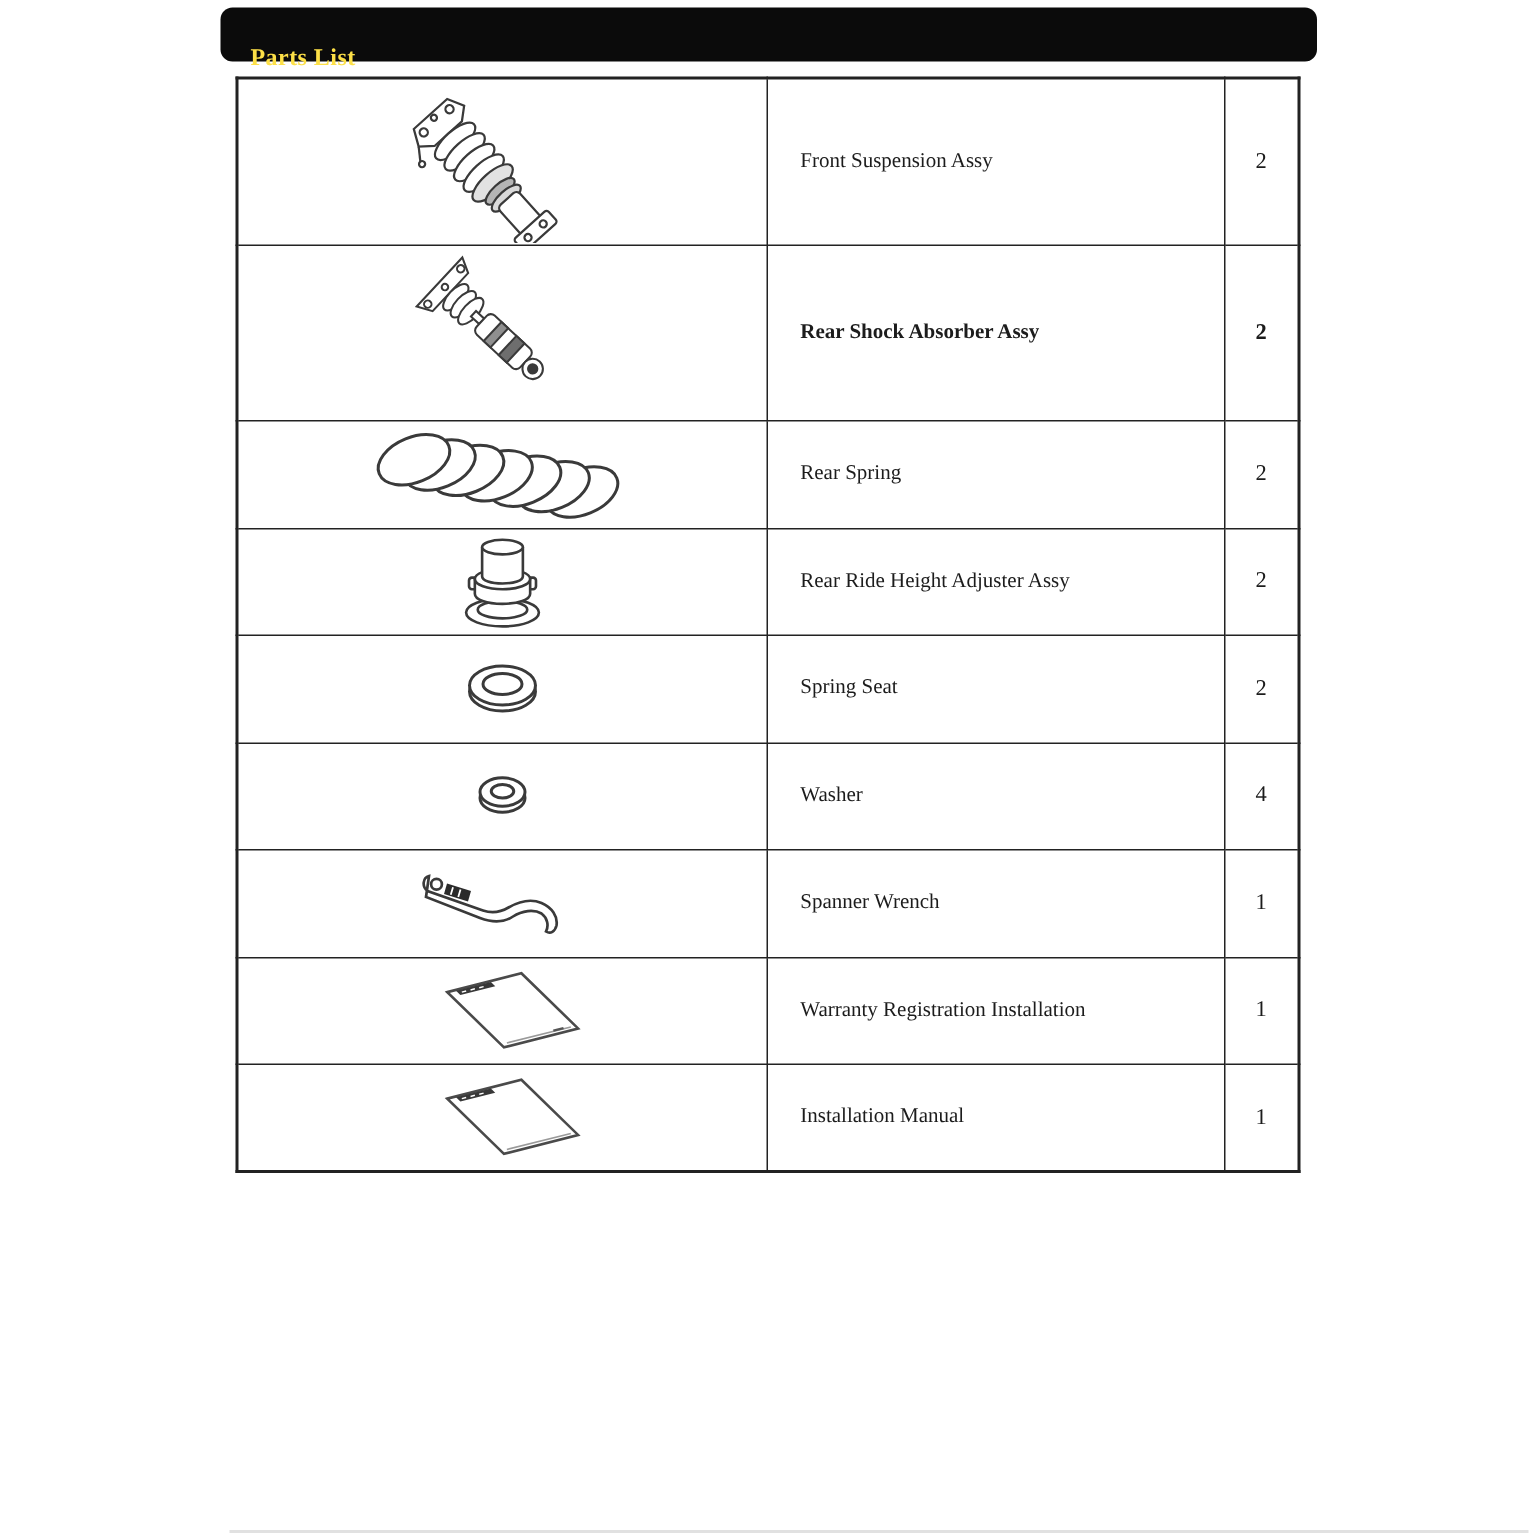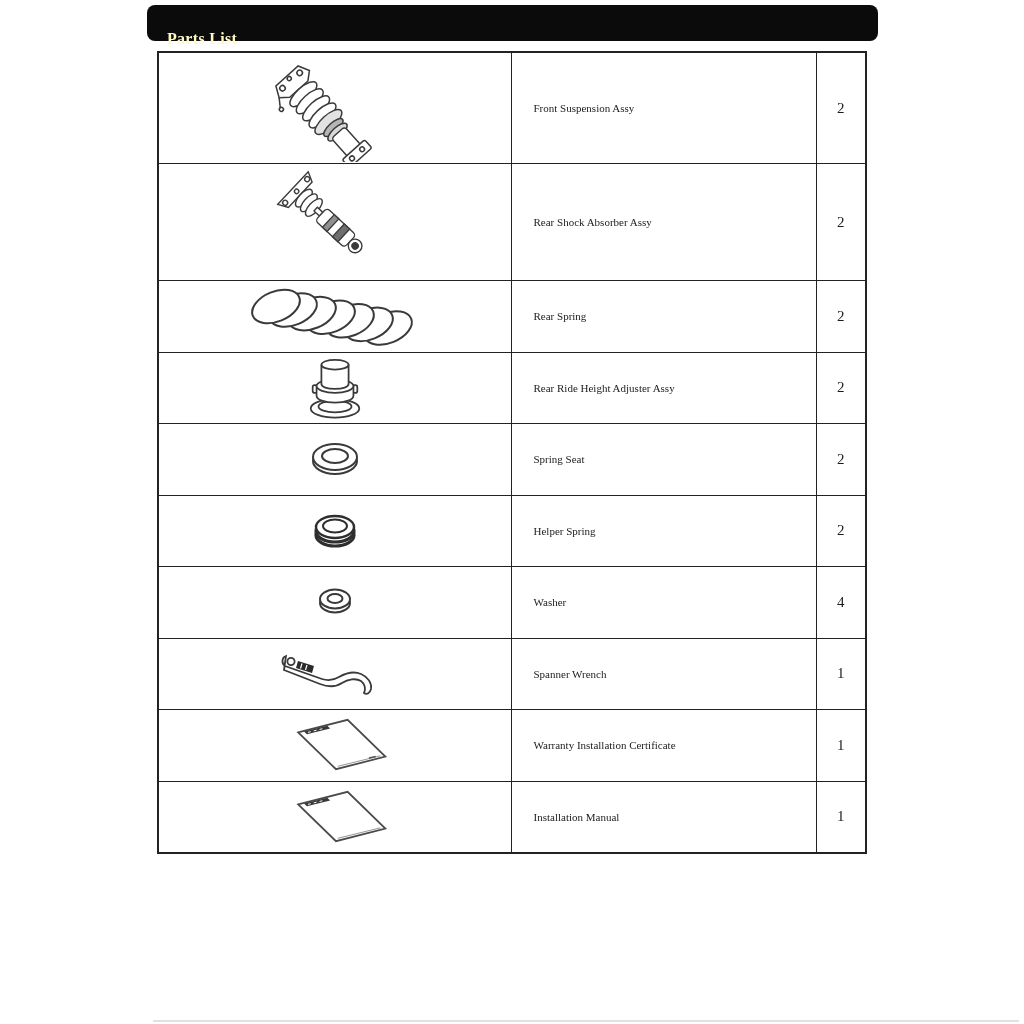--- a/index.html
+++ b/index.html
@@ -3,34 +3,34 @@
 <meta charset="utf-8">
 <style>
   html,body{margin:0;padding:0;background:#ffffff;}
   body{width:1024px;height:1024px;position:relative;font-family:"Liberation Serif",serif;overflow:hidden;}
 
   .header-bar{
     position:absolute;left:147px;top:5px;width:731px;height:36px;
     background:#0b0b0b;border-radius:8px;display:flex;align-items:center;
     padding-left:20px;box-sizing:border-box;
   }
-  .header-bar .title{color:#fef9c3;font-weight:bold;font-size:16px;letter-spacing:.3px;margin-top:32px;}
+  .header-bar .title{color:#fde047;font-weight:bold;font-size:16px;letter-spacing:.3px;margin-top:32px;}
 
   table.parts-table{
     position:absolute;left:157px;top:51px;width:708px;
     border-collapse:collapse;table-layout:fixed;
     border:2px solid #222222;background:#ffffff;
   }
   table.parts-table td{border:1.5px solid #222222;vertical-align:middle;box-sizing:border-box;}
   td.img-cell{text-align:center;}
-  td.name-cell{padding-left:22px;font-size:11px;color:#1c1c1c;}
+  td.name-cell{padding-left:22px;font-size:14px;color:#1c1c1c;}
   td.qty-cell{text-align:center;font-size:15px;color:#1c1c1c;}
 
   tr.row-tall-a{height:110px;}
-  tr.row-tall-b{height:117px;}
+  tr.row-tall-b{height:117px;font-weight:bold;}
   tr.row-std{height:71.5px;}
 
   svg.part{display:block;margin:0 auto;}
   .scan-shadow{
     position:absolute;left:153px;top:1020px;width:866px;height:2px;
     background:#c9c9c9;opacity:.55;
   }
 </style>
 </head>
 <body>
@@ -143,34 +143,20 @@
           <ellipse cx="28" cy="22" rx="22" ry="13"></ellipse>
           <ellipse cx="28" cy="18" rx="22" ry="13"></ellipse>
           <ellipse cx="28" cy="17" rx="13" ry="7"></ellipse>
         </g>
       </svg>
     </td>
     <td class="name-cell">Spring Seat</td>
     <td class="qty-cell">2</td>
   </tr>
 
-  <tr class="row-std">
-    <td class="img-cell">
-      <svg class="part" width="52" height="44" viewBox="0 0 52 44">
-        <g stroke="#2e2e2e" fill="none">
-          <ellipse cx="26" cy="26" rx="19" ry="11" stroke-width="3.2"></ellipse>
-          <ellipse cx="26" cy="22" rx="19" ry="11" stroke-width="3.2"></ellipse>
-          <ellipse cx="26" cy="18" rx="19" ry="11" stroke-width="2.4" fill="#ffffff"></ellipse>
-          <ellipse cx="26" cy="17" rx="12" ry="6.5" stroke-width="2" fill="#ffffff"></ellipse>
-        </g>
-      </svg>
-    </td>
-    <td class="name-cell">Helper Spring</td>
-    <td class="qty-cell">2</td>
-  </tr>
 
   <tr class="row-std">
     <td class="img-cell">
       <svg class="part" width="44" height="34" viewBox="0 0 44 34">
         <g stroke="#3a3a3a" stroke-width="2" fill="#ffffff">
           <ellipse cx="22" cy="18" rx="15" ry="9.5"></ellipse>
           <ellipse cx="22" cy="14" rx="15" ry="9.5"></ellipse>
           <ellipse cx="22" cy="13.5" rx="7.5" ry="4.5"></ellipse>
         </g>
       </svg>
@@ -201,21 +187,21 @@
       <svg class="part" width="130" height="62" viewBox="0 0 130 64">
         <g stroke="#4a4a4a" stroke-width="1.8" fill="#ffffff">
           <polygon points="27,19 78,6 117,44 66,57"></polygon>
           <polygon points="33,18 57,12 60,15 36,21" fill="#383838" stroke="none"></polygon>
           <path d="M37,19 L40,18.2 M43,17.5 L46,16.7 M49,16 L52,15.2" stroke="#ffffff" stroke-width="1" fill="none"></path>
           <path d="M68,54 L112,43" stroke="#9a9a9a" stroke-width="1.1" fill="none"></path>
           <path d="M100,45.5 L107,43.8" stroke="#555555" stroke-width="1.6" fill="none"></path>
         </g>
       </svg>
     </td>
-    <td class="name-cell">Warranty Installation Certificate</td>
+    <td class="name-cell">Warranty Registration Installation</td>
     <td class="qty-cell">1</td>
   </tr>
 
   <tr class="row-std">
     <td class="img-cell">
       <svg class="part" width="130" height="62" viewBox="0 0 130 64">
         <g stroke="#4a4a4a" stroke-width="1.8" fill="#ffffff">
           <polygon points="27,19 78,6 117,44 66,57"></polygon>
           <polygon points="33,18 57,12 60,15 36,21" fill="#383838" stroke="none"></polygon>
           <path d="M37,19 L40,18.2 M43,17.5 L46,16.7 M49,16 L52,15.2" stroke="#ffffff" stroke-width="1" fill="none"></path>

